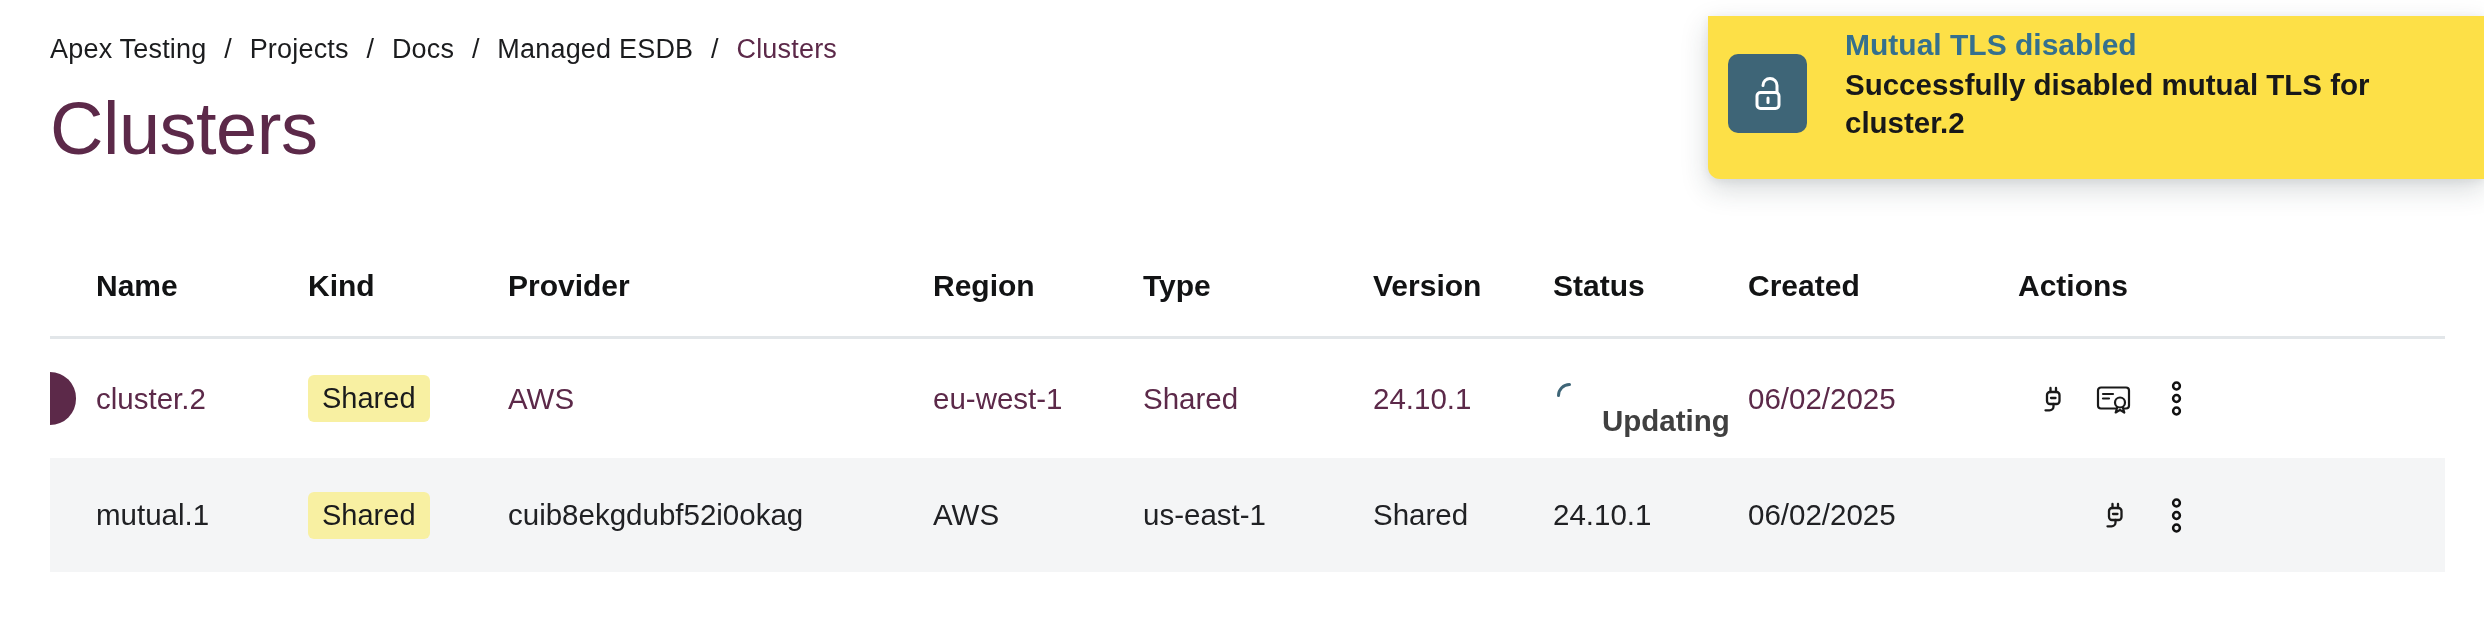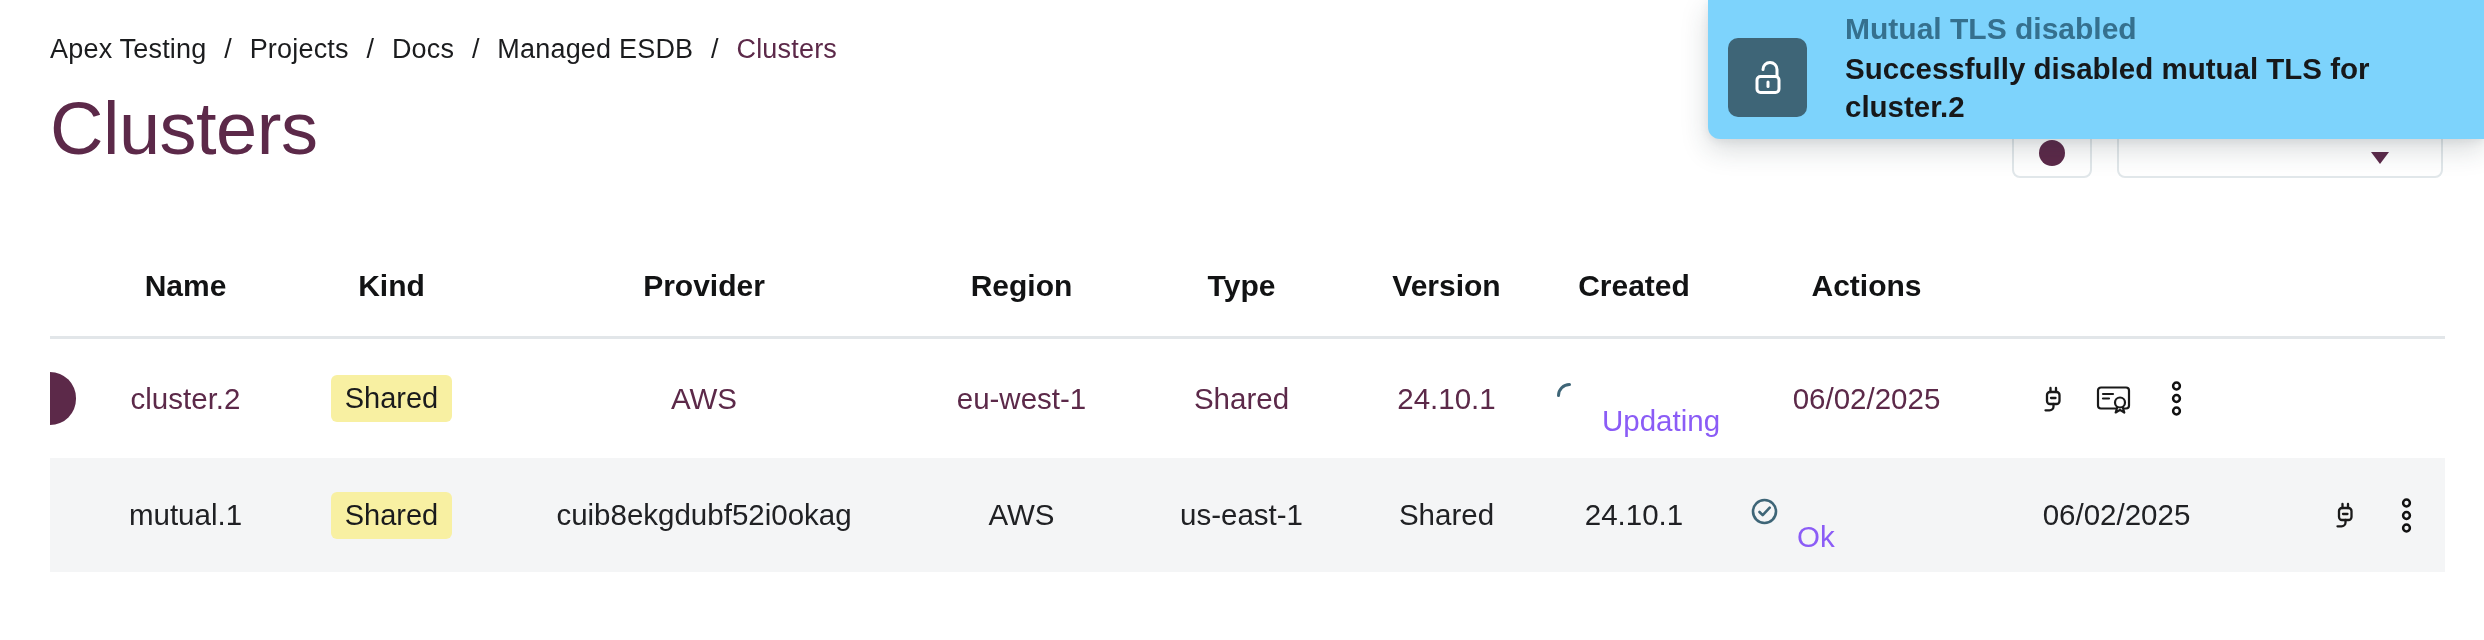--- a/index.html
+++ b/index.html
@@ -16,40 +16,40 @@
   .page-title{position:absolute;left:50px;top:86px;font-size:74px;font-weight:300;color:#5c2949;letter-spacing:-.5px;}
 
   
   .tool-btn{position:absolute;top:120px;height:58px;background:#ffffff;border:2px solid #e1e7ea;border-radius:8px;z-index:1;box-sizing:border-box;}
   .btn-refresh{left:2012px;width:80px;}
   .btn-refresh .glyph{position:absolute;left:50%;margin-left:-13px;top:18px;width:26px;height:26px;border-radius:50%;background:#5c2949;}
   .btn-primary-hidden{left:2117px;width:326px;}
   .btn-primary-hidden .glyph{position:absolute;right:52px;top:30px;width:0;height:0;border-left:9px solid transparent;border-right:9px solid transparent;border-top:12px solid #5c2949;}
 
   
-  .toast{position:absolute;right:0;top:0;width:776px;height:139px;background:#7dd3fc;border-radius:0 0 0 12px;
+  .toast{position:absolute;right:0;top:16px;width:776px;height:163px;background:#fde047;border-radius:0 0 0 12px;
          box-shadow:0 10px 28px rgba(35,48,58,.18), 0 2px 8px rgba(35,48,58,.08);z-index:20;}
   .toast-icon{position:absolute;left:20px;top:38px;width:79px;height:79px;border-radius:10px;background:#3e6577;
               display:flex;align-items:center;justify-content:center;}
   .toast-title{position:absolute;left:137px;top:12px;font-size:30px;font-weight:700;color:#35708e;}
   .toast-msg{position:absolute;left:137px;top:50px;width:636px;font-size:29.5px;line-height:38px;color:#17181a;font-weight:bold;}
 
   
   .table{position:absolute;left:50px;top:235px;width:2395px;}
   .grid{display:grid;grid-template-columns:225px 200px 425px 210px 230px 180px 195px 270px 230px 230px;align-items:center;}
-  .cell{padding-left:33px;white-space:nowrap;text-align:center;}
+  .cell{padding-left:33px;white-space:nowrap;}
   .cell.first{padding-left:46px;}
   .thead{height:104px;border-bottom:3px solid #e2e6e9;font-size:30px;font-weight:700;color:#121314;box-sizing:border-box;}
   .trow{font-size:29.5px;color:#202124;position:relative;}
   .trow.selected{height:119px;color:#5c2949;}
   .trow.alt{height:114px;background:#f4f5f6;}
   .sel-notch{position:absolute;left:0;top:33px;width:26px;height:53px;background:#5c2949;border-radius:0 26.5px 26.5px 0;}
   .badge{display:inline-block;background:#f8f0a2;color:#1a1b1c;border-radius:6px;padding:7px 14px;font-size:29px;}
   .status-cell{display:flex;align-items:center;gap:16px;}
-  .status-label{color:#8b5cf6;font-weight:400;margin-top:44px;}
+  .status-label{color:#404040;font-weight:700;margin-top:44px;}
   .actions-cell{display:flex;padding-left:36px;}
   .slot{width:62px;display:flex;align-items:center;justify-content:center;}
   .icon-btn{cursor:pointer;display:flex;align-items:center;justify-content:center;}
 </style>
 </head>
 <body>
 
 <div class="screen">
 
   <div class="breadcrumb">
@@ -87,20 +87,21 @@
 
   <div class="table">
 
     <div class="grid thead">
       <div class="cell first">Name</div>
       <div class="cell">Kind</div>
       <div class="cell">Provider</div>
       <div class="cell">Region</div>
       <div class="cell">Type</div>
       <div class="cell">Version</div>
+      <div class="cell">Status</div>
       <div class="cell">Created</div>
       <div class="cell">Actions</div>
     </div>
 
     <div class="grid trow selected">
       <div class="sel-notch"></div>
       <div class="cell first">cluster.2</div>
       <div class="cell"><span class="badge">Shared</span></div>
       <div class="cell">AWS</div>
       <div class="cell">eu-west-1</div>
@@ -145,29 +146,20 @@
     </div>
 
     <div class="grid trow alt">
       <div class="cell first">mutual.1</div>
       <div class="cell"><span class="badge">Shared</span></div>
       <div class="cell">cuib8ekgdubf52i0okag</div>
       <div class="cell">AWS</div>
       <div class="cell">us-east-1</div>
       <div class="cell">Shared</div>
       <div class="cell">24.10.1</div>
-      <div class="cell status-cell">
-        <span>
-          <svg width="33" height="33" viewBox="0 0 33 33" fill="none" stroke="#3e6577" stroke-width="2.6" stroke-linecap="round" stroke-linejoin="round">
-            <circle cx="16.5" cy="16.5" r="11.5"></circle>
-            <path d="M11.5 17 l3.2 3.2 l7 -7.5"></path>
-          </svg>
-        </span>
-        <span class="status-label">Ok</span>
-      </div>
       <div class="cell">06/02/2025</div>
       <div class="cell actions-cell">
         <span class="slot"></span>
         <span class="slot icon-btn">
           <svg width="32" height="32" viewBox="0 0 32 32" fill="none" stroke="#1a1a1a" stroke-width="2.3" stroke-linecap="round" stroke-linejoin="round">
             <rect x="11" y="9" width="12.5" height="12" rx="3"></rect>
             <line x1="14.5" y1="9" x2="14.5" y2="5"></line>
             <line x1="20" y1="9" x2="20" y2="5"></line>
             <line x1="15" y1="15" x2="19.5" y2="15"></line>
             <path d="M17.5 21 v2.5 c0 2.2 -1.8 3.8 -4 3.8 h-4"></path>

